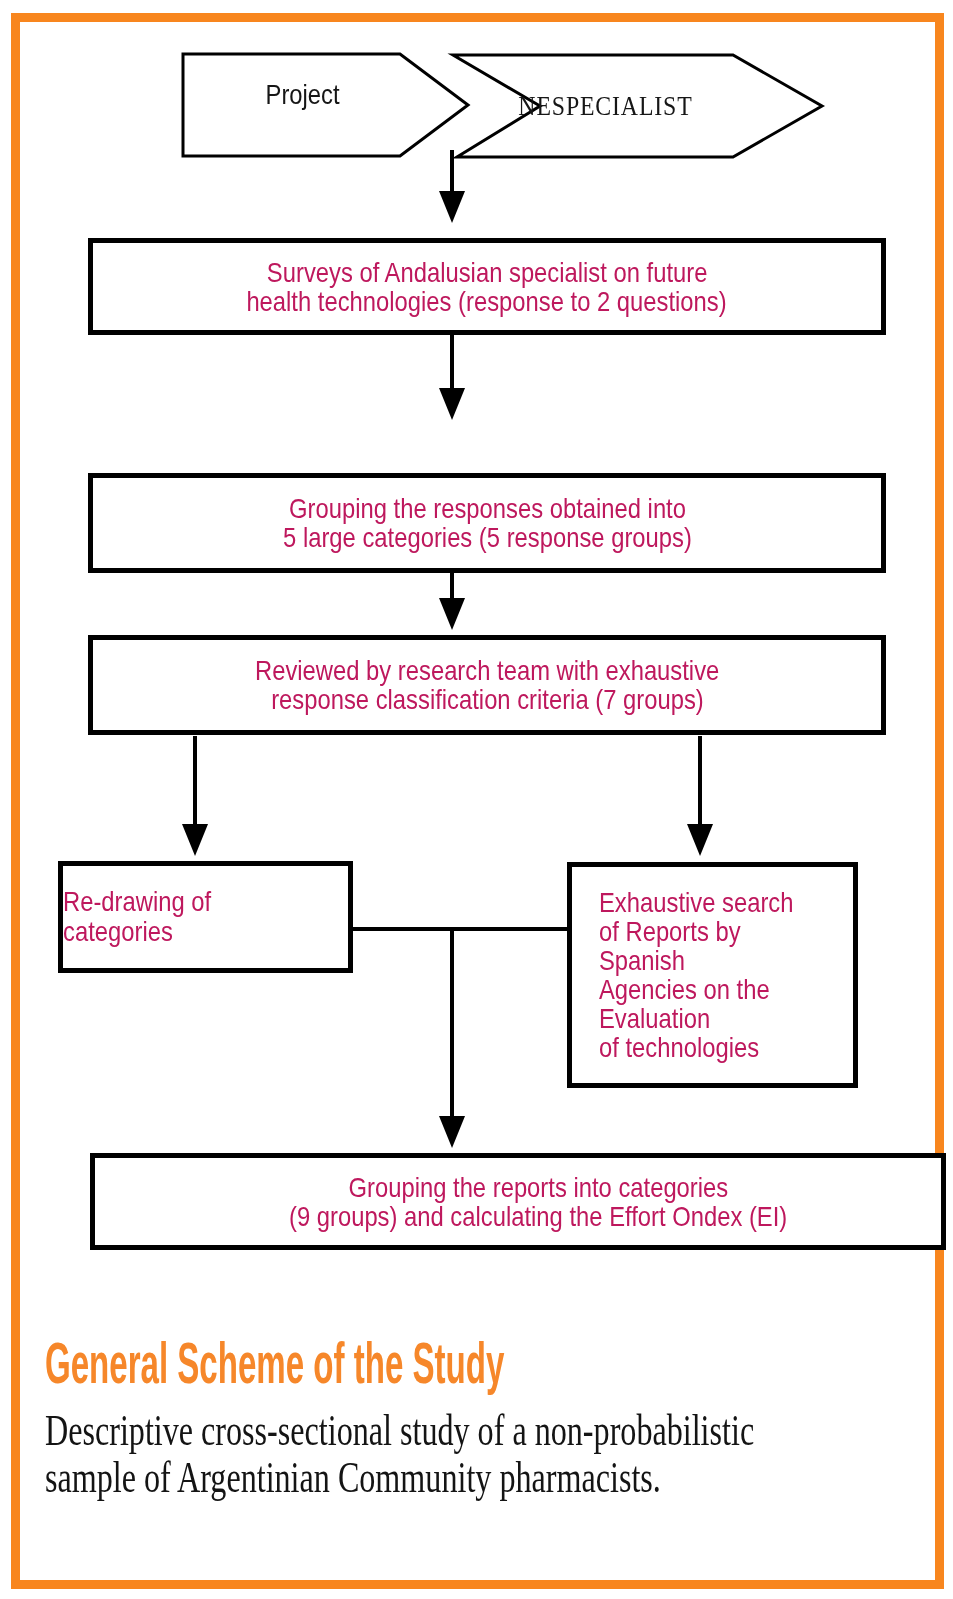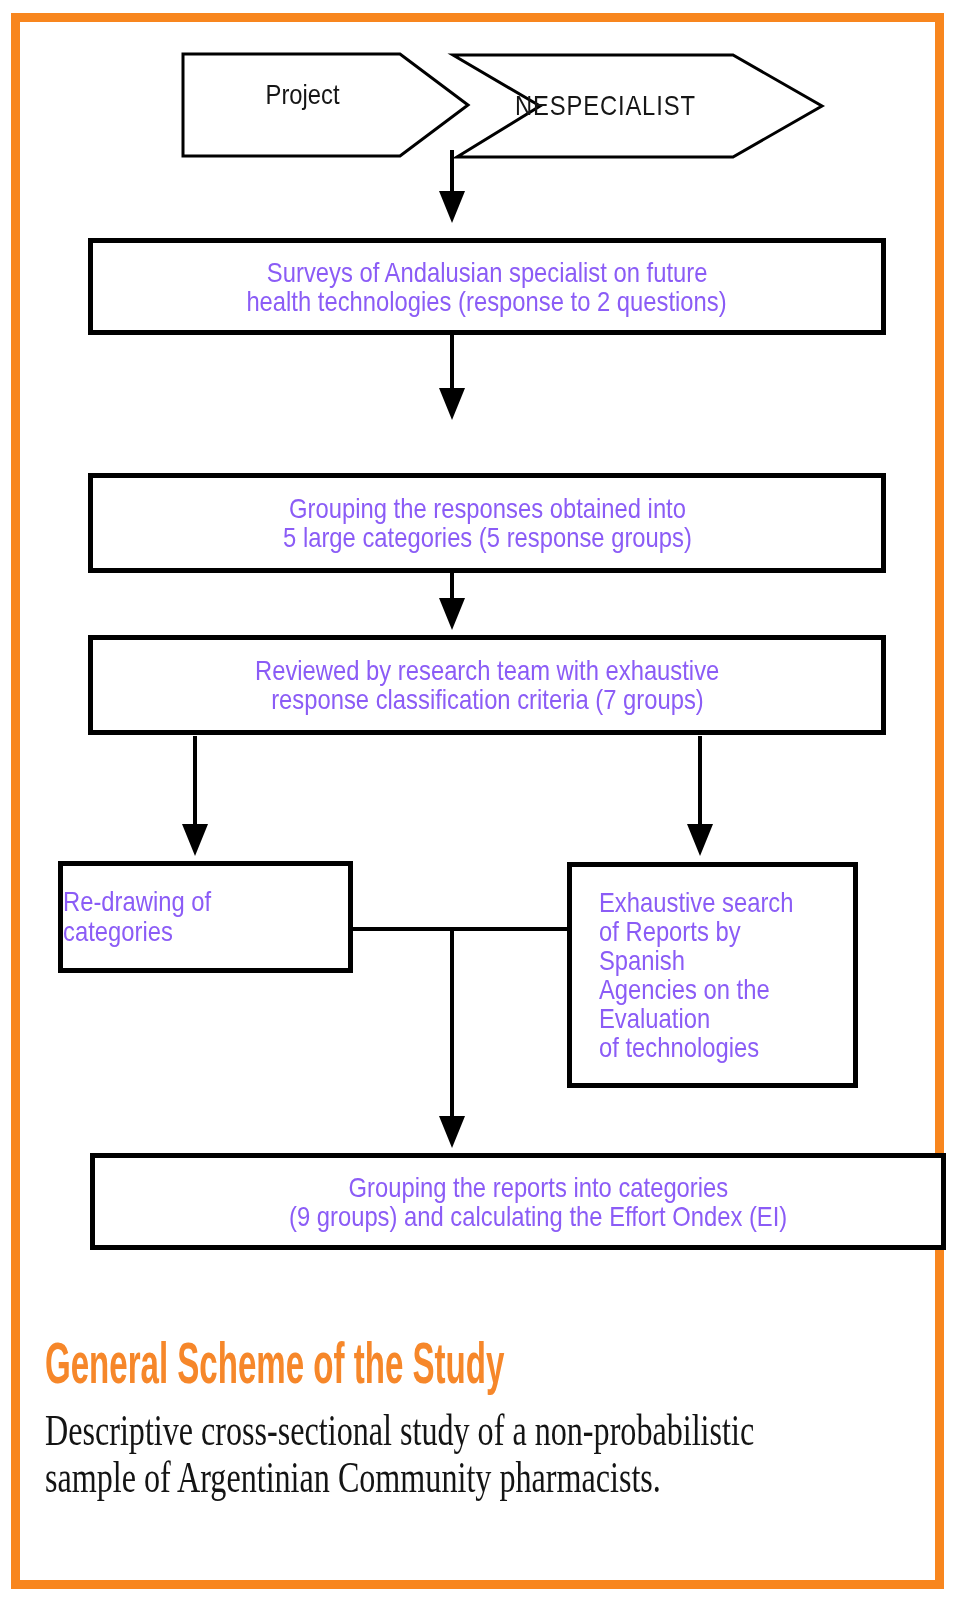--- a/index.html
+++ b/index.html
@@ -31,21 +31,21 @@
     position: absolute;
     box-sizing: border-box;
     background: #fff;
     border: 5px solid #000;
     display: flex;
     flex-direction: column;
     justify-content: center;
     align-items: center;
     font-size: 28px;
     line-height: 29px;
-    color: #8b5cf6;
+    color: #be185d;
   }
   .fc-box.left-align {
     align-items: flex-start;
   }
   .fc-line {
     white-space: nowrap;
     transform: scaleX(0.85);
     transform-origin: center center;
   }
   .left-align .fc-line {
@@ -101,21 +101,21 @@
 
   <line x1="353" y1="929" x2="567" y2="929" stroke="#000" stroke-width="4"></line>
 
   <line x1="452" y1="929" x2="452" y2="1120" stroke="#000" stroke-width="4"></line>
   <polygon points="439,1116 465,1116 452,1148" fill="#000"></polygon>
 </svg>
 
 <div class="banner-label" style="left:183px; top:54px; width:240px; height:82px;">
   <span class="fc-line">Project</span>
 </div>
-<div class="banner-label" style="left:475px; top:55px; width:260px; height:102px; letter-spacing:1px;">
+<div class="banner-label" style="left:475px; top:55px; width:260px; height:102px; letter-spacing:1px;font-family:Liberation Serif, serif;">
   <span class="fc-line">NESPECIALIST</span>
 </div>
 
 <div class="fc-box" style="left:88px; top:238px; width:798px; height:97px;">
   <div class="fc-line">Surveys of Andalusian specialist on future</div>
   <div class="fc-line">health technologies (response to 2 questions)</div>
 </div>
 
 <div class="fc-box" style="left:88px; top:425px; width:798px; height:100px;margin-top:48px;">
   <div class="fc-line">Grouping the responses obtained into</div>

